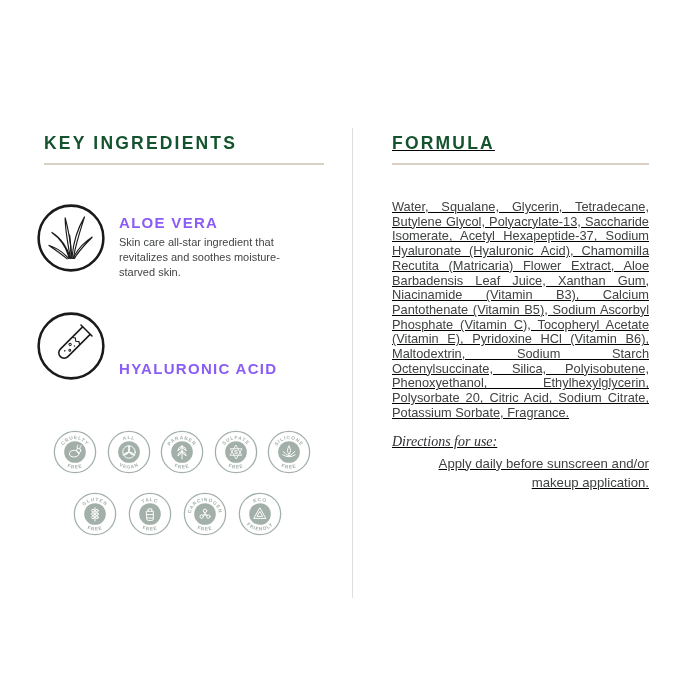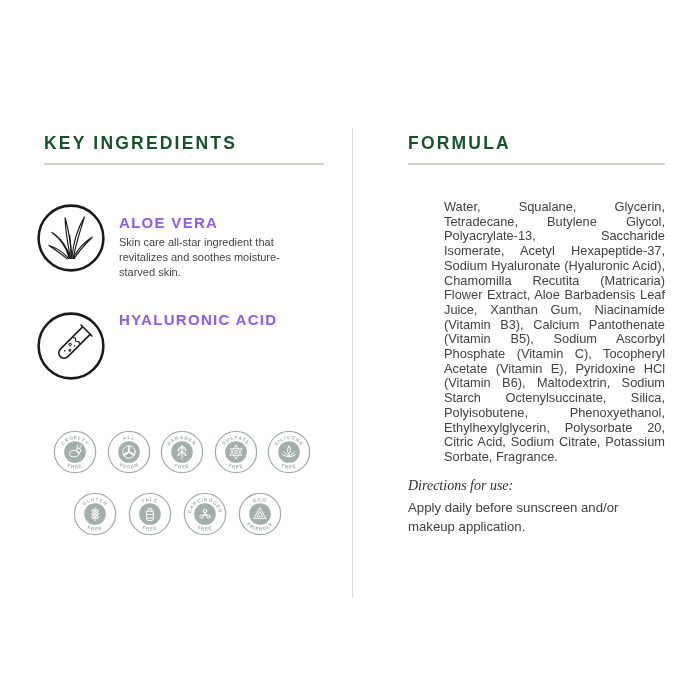--- a/index.html
+++ b/index.html
@@ -8,37 +8,37 @@
     background:#ffffff;
     font-family:"Liberation Sans", sans-serif;
     position:relative;
     overflow:hidden;
     width:700px; height:700px;
   }
   .canvas { position:absolute; inset:0; }
 
   
   .col-left  { position:absolute; left:36px; top:133px; width:290px; }
-  .col-right { position:absolute; left:408px; top:133px; width:257px; }
+  .col-right { position:absolute; left:392px; top:133px; width:257px;text-decoration:underline; }
   .divider   { position:absolute; left:352px; top:128px; width:1px; height:470px; background:#dedede; }
 
   .section-header {
     font-size:17.5px; font-weight:700; letter-spacing:2.2px;
     color:#14532d; margin-left:8px;
   }
   .section-underline {
     height:2px; background:#d9d0c6; margin-left:8px; margin-top:9px;
   }
   .col-left .section-underline { width:280px; }
   .col-right .section-underline { width:257px; margin-left:0; }
   .col-right .section-header { margin-left:0; }
 
   
   .ing-row { display:flex; margin-top:38px; }
-  .ing-row.second { margin-top:31px; }
+  .ing-row.second { margin-top:31px;align-items:flex-end; }
   .ing-icon { flex:0 0 70px; width:70px; height:70px; }
   .ing-text { margin-left:13px; padding-top:11px; width:196px; }
   .ing-row.second .ing-text { padding-top:0; }
   .ing-name {
     font-size:15px; font-weight:700; letter-spacing:1.3px;
     color:#8b5cf6; margin-bottom:4px;
   }
   .ing-desc {
     font-size:11px; line-height:15px; color:#424445;
   }
@@ -46,30 +46,30 @@
   
   .badges-row { position:absolute; display:flex; }
   .badges-row.row1 { left:53px; top:430px; gap:9.5px; }
   .badges-row.row2 { left:73px; top:492px; gap:11px; }
   .badge { width:44px; height:44px; }
 
   
   .formula-text {
     margin-top:35px;
     font-size:12.8px; line-height:14.7px; color:#3f4142;
-    text-align:justify; text-align-last:left;margin-left:36px;
+    text-align:justify; text-align-last:left;
   }
   .directions-label {
     margin-top:13px;
     font-family:"Liberation Serif", serif; font-style:italic;
     font-size:14px; color:#2e2f33;
   }
   .directions-text {
     margin-top:4px;
-    font-size:13.2px; line-height:19px; color:#3f4142;
+    font-size:13.2px; line-height:19px; color:#3f4142;text-align:right;
   }
   .brand {
     margin-top:52px;
     font-family:"Liberation Serif", serif;
     font-size:33px; color:#1e1f21; text-align:center;
     letter-spacing:0.5px;
   }
 </style>
 </head>
 <body>

